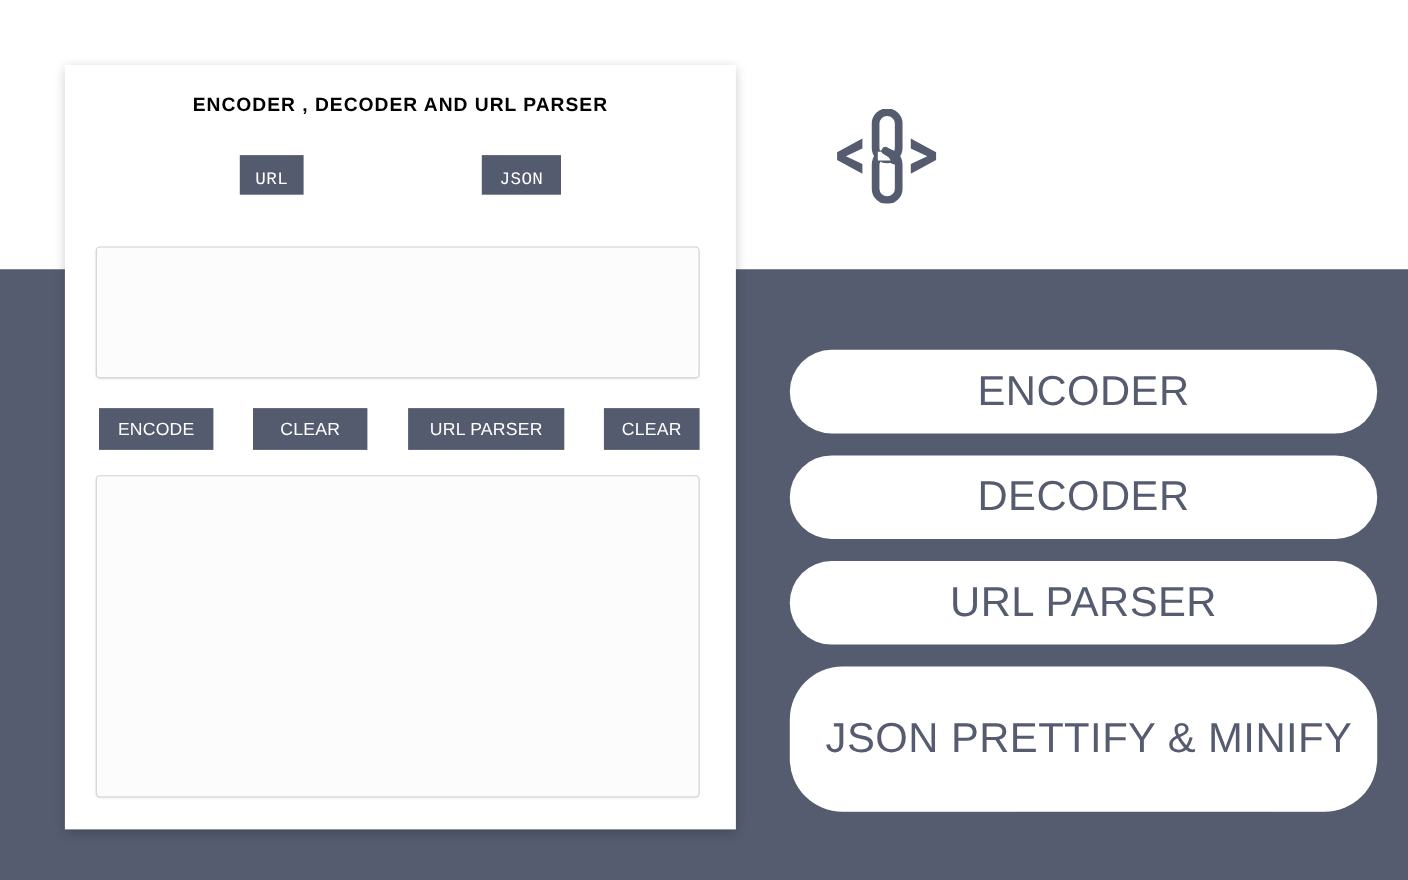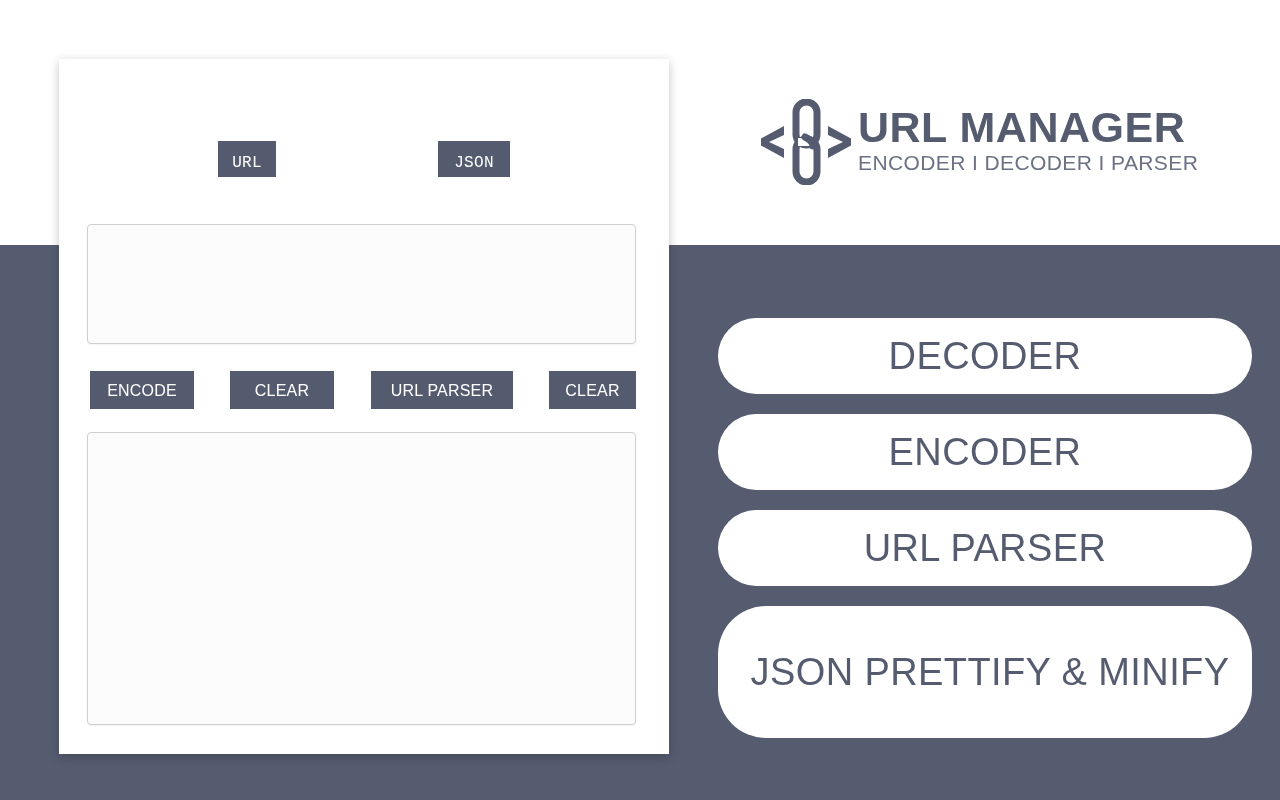--- a/index.html
+++ b/index.html
@@ -198,20 +198,21 @@
   #nav-pill-json      { height: 132px; padding-left: 28px; }
 </style>
 </head>
 <body>
 
 <div id="bg-white-band"></div>
 <div id="bg-slate-band"></div>
 
 <div id="tool-card">
 
+  <div id="card-title">ENCODER , DECODER AND URL PARSER</div>
 
   <div id="mode-tabs">
     <button id="mode-tab-url" class="mode-tab">URL</button>
     <button id="mode-tab-json" class="mode-tab">JSON</button>
   </div>
 
   <textarea id="input-area" class="io-area" placeholder="" style=""></textarea>
 
   <div id="action-row">
     <button id="action-encode" class="action-btn">ENCODE</button>
@@ -235,25 +236,21 @@
 
       <rect x="36" y="3" width="21" height="43" rx="10.5" ry="10.5" fill="none" stroke="#565c70" stroke-width="7"></rect>
 
       <rect x="36" y="40" width="21" height="43" rx="10.5" ry="10.5" fill="none" stroke="#565c70" stroke-width="7"></rect>
 
       <path d="M38 39 L50 39 L50 47 L38 47 Z" fill="#ffffff"></path>
       <path d="M45 38 q8 4 8 9" fill="none" stroke="#565c70" stroke-width="7" stroke-linecap="round"></path>
     </svg>
   </div>
 
-  <div id="brand-text">
-    <div id="brand-title">URL MANAGER</div>
-    <div id="brand-subtitle">ENCODER I DECODER I PARSER</div>
-  </div>
 
 </div>
 
 <div id="nav-pills">
+  <button id="nav-pill-encoder" class="nav-pill">ENCODER</button>
   <button id="nav-pill-decoder" class="nav-pill">DECODER</button>
-  <button id="nav-pill-encoder" class="nav-pill">ENCODER</button>
   <button id="nav-pill-urlparser" class="nav-pill">URL PARSER</button>
   <button id="nav-pill-json" class="nav-pill">JSON PRETTIFY &amp; MINIFY</button>
 </div>
 
 </body></html>

